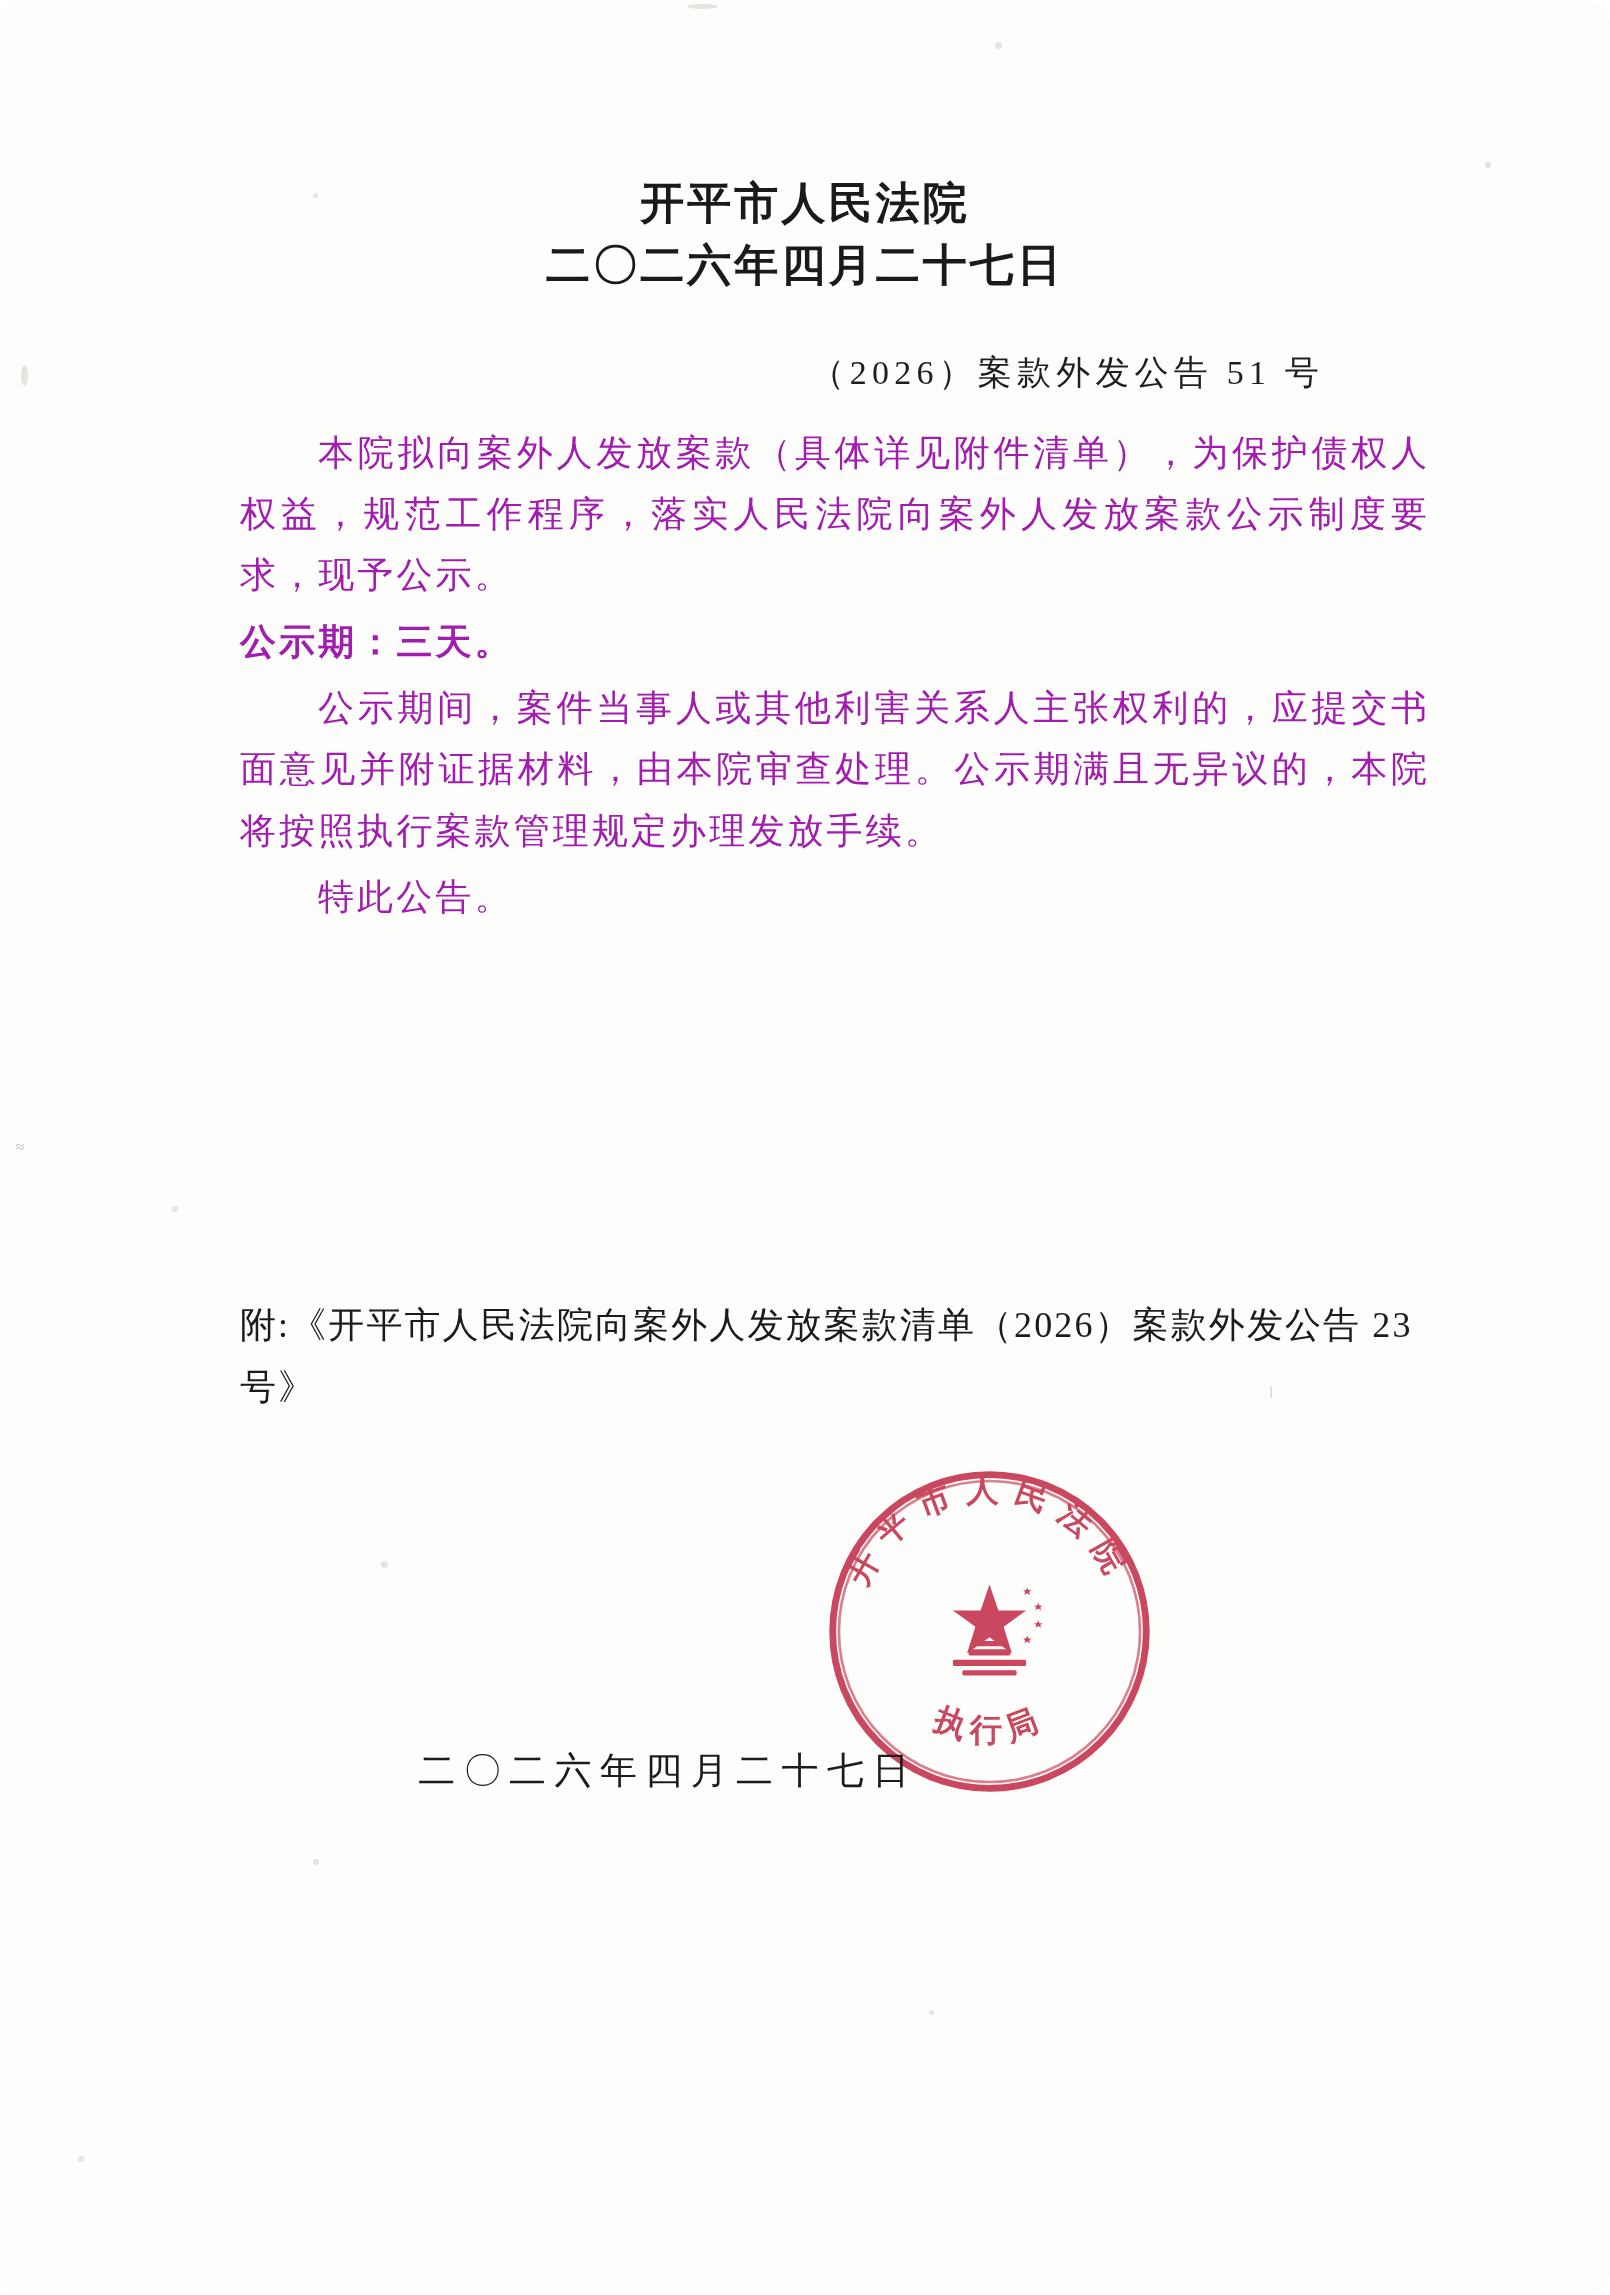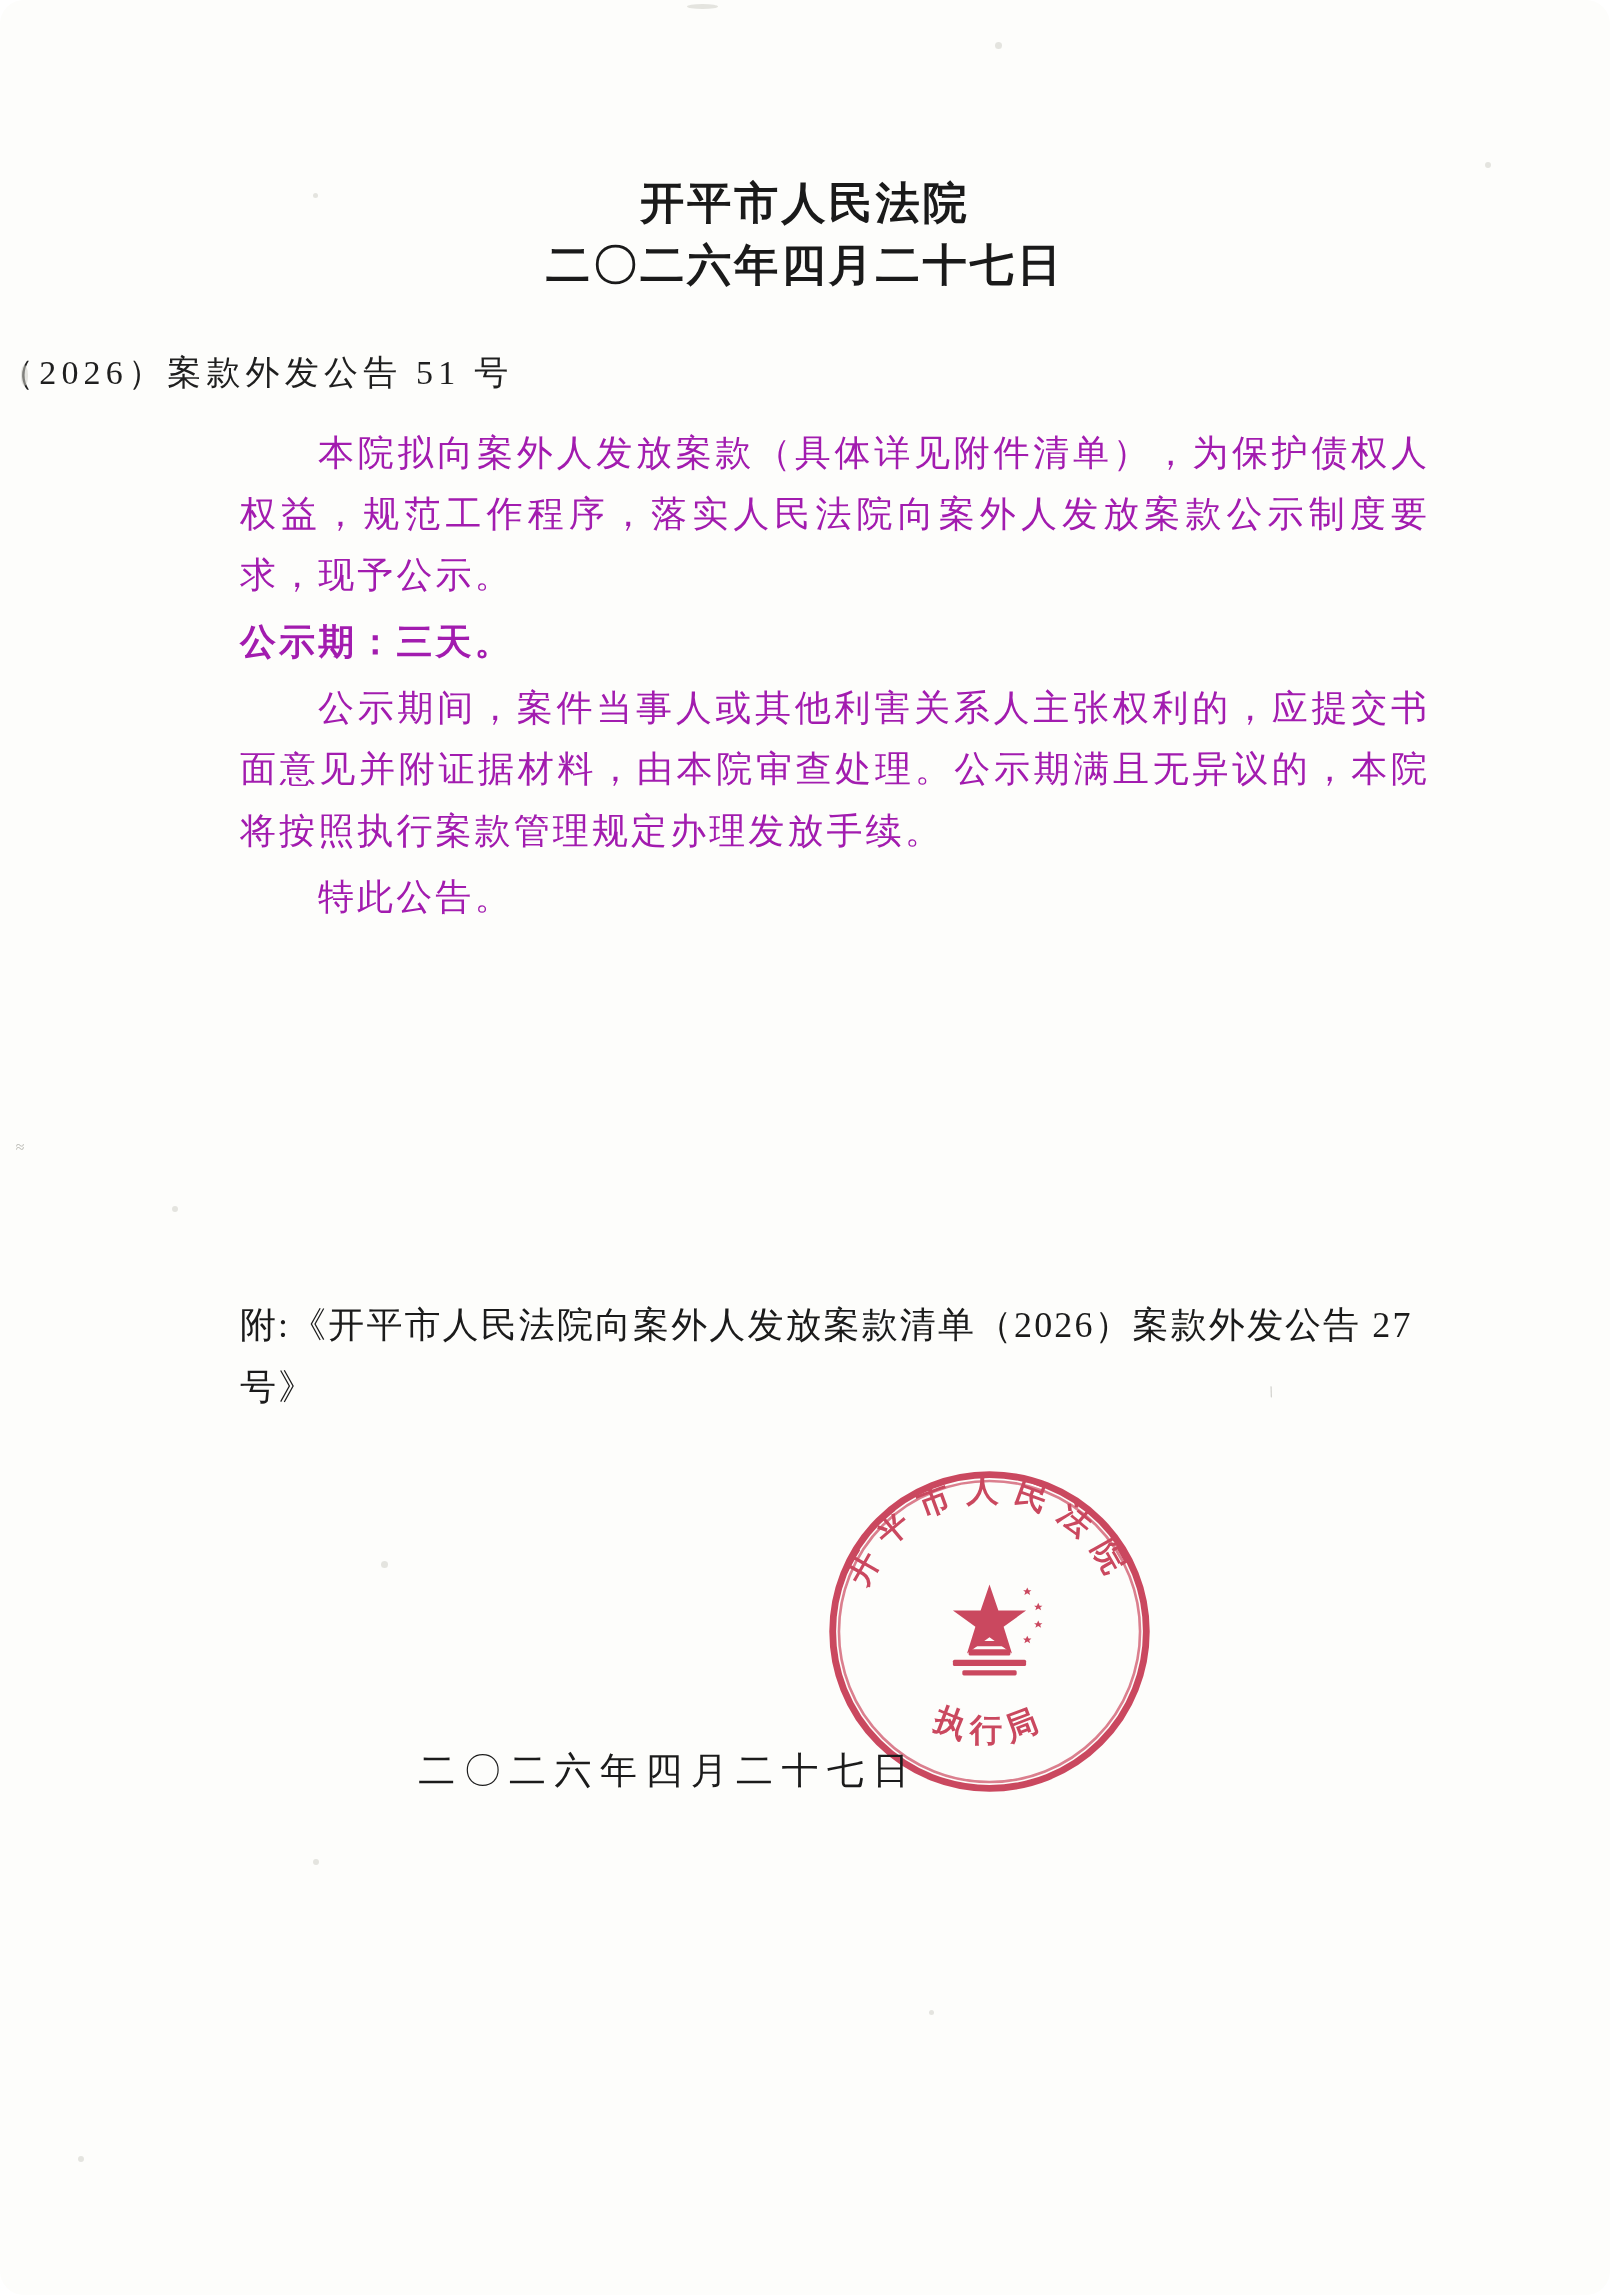--- a/index.html
+++ b/index.html
@@ -46,21 +46,21 @@
     font-size: 44px;
     letter-spacing: 3.1px;
     color: #1a1a1a;
     line-height: 1.42;
   }
   .doc-number {
     position: absolute;
     left: 0;
     top: 350px;
     width: 1324px;
-    text-align: left;
+    text-align: right;
     font-size: 34px;
     letter-spacing: 5.2px;
     color: #1f1f1f;
   }
   .body-text {
     position: absolute;
     left: 240px;
     top: 423px;
     width: 1190px;
     font-size: 36px;
@@ -141,21 +141,21 @@
 
     <div class="doc-number">（2026）案款外发公告 51 号</div>
 
     <div class="body-text">
       <p class="para">本院拟向案外人发放案款（具体详见附件清单），为保护债权人权益，规范工作程序，落实人民法院向案外人发放案款公示制度要求，现予公示。</p>
       <p class="para no-indent">公示期：三天。</p>
       <p class="para">公示期间，案件当事人或其他利害关系人主张权利的，应提交书面意见并附证据材料，由本院审查处理。公示期满且无异议的，本院将按照执行案款管理规定办理发放手续。</p>
       <p class="para">特此公告。</p>
     </div>
 
-    <div class="attach">附:《开平市人民法院向案外人发放案款清单（2026）案款外发公告 27 号》</div>
+    <div class="attach">附:《开平市人民法院向案外人发放案款清单（2026）案款外发公告 23 号》</div>
 
     <div class="seal">
       <svg viewBox="0 0 660 660" width="345" height="345" aria-hidden="true">
         <circle class="stamp-ring" cx="330" cy="330" r="300"></circle>
         <circle class="stamp-ring" cx="330" cy="330" r="288" style="stroke-width:5;opacity:.7"></circle>
 
         <defs>
           <path id="arcTop" d="M 80 330 A 250 250 0 0 1 580 330"></path>
           <path id="arcBottom" d="M 120 330 A 210 210 0 0 0 540 330"></path>
         </defs>

